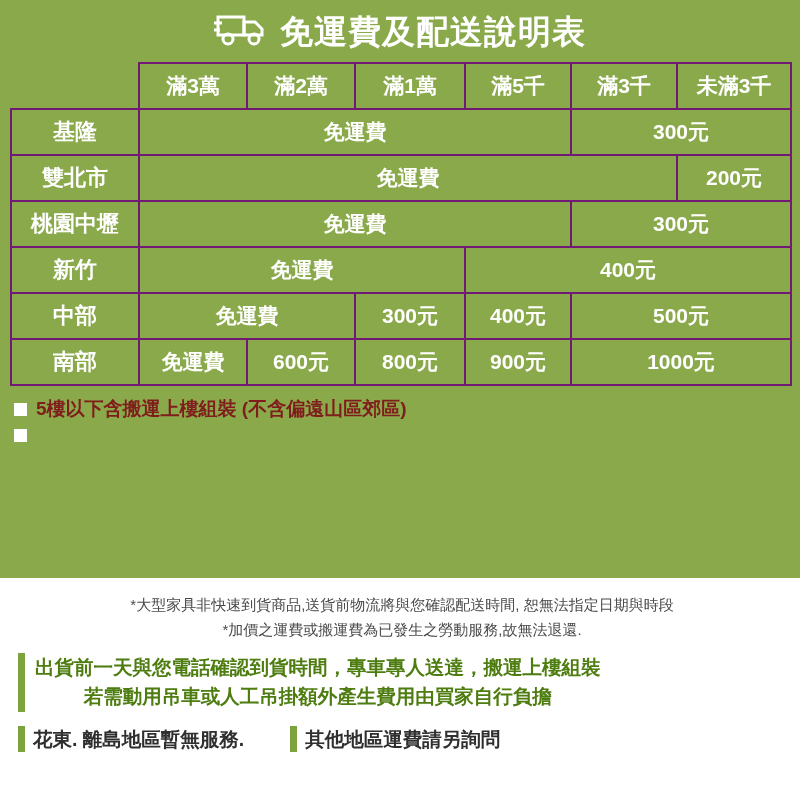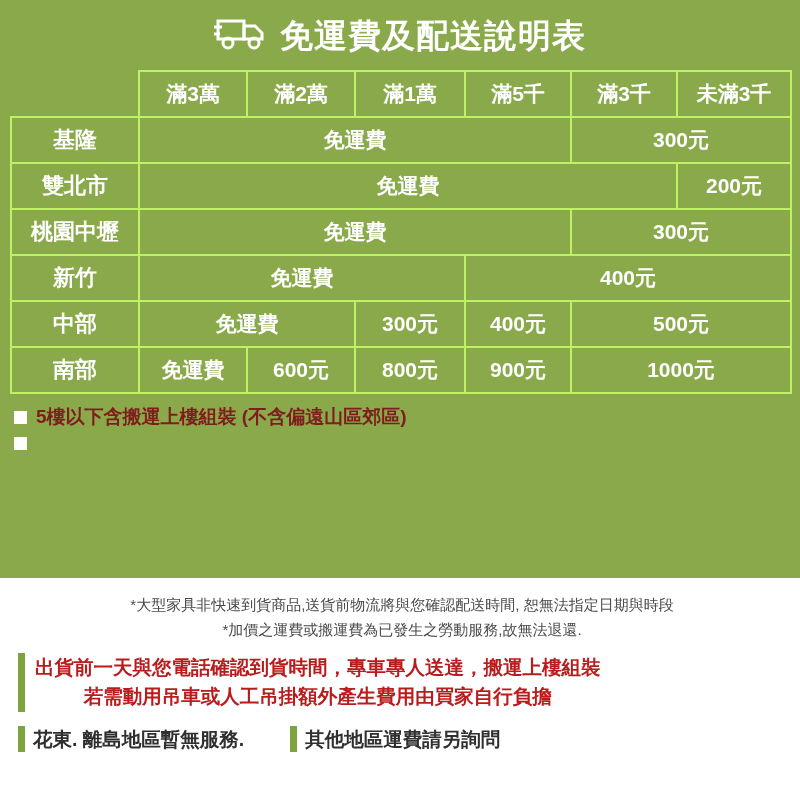--- a/index.html
+++ b/index.html
@@ -8,36 +8,36 @@
     background:#8aa94a;
     font-family:"Liberation Sans","DejaVu Sans",sans-serif;
     color:#ffffff;
     overflow:hidden;
   }
   .page{position:relative;width:800px;height:800px;box-sizing:border-box;}
 
   
   .title-bar{
     display:flex;align-items:center;justify-content:center;
-    height:70px;gap:10px;
+    height:62px;gap:10px;
   }
   .truck-icon{display:block;}
   .title-text{
     font-size:33px;font-weight:bold;color:#ffffff;letter-spacing:1px;
     line-height:1;
   }
 
   
   .table-wrap{padding:0 10px;}
   table.ship{
     width:780px;border-collapse:collapse;table-layout:fixed;
     background:transparent;
   }
   table.ship th, table.ship td{
-    border:2px solid #bef264;
+    border:2px solid #701a75;
     text-align:center;
     color:#ffffff;
     font-size:21px;
     font-weight:bold;
     height:46px;
     padding:0 2px;
     white-space:nowrap;
     box-sizing:border-box;
   }
   table.ship th.corner{border-left:none;border-top:none;background:transparent;}
@@ -70,21 +70,21 @@
     padding:14px 18px 10px 18px;
     text-align:center;
   }
   .small-note{
     color:#4a4a4a;font-size:15px;margin:2px 0 2px 4px;line-height:1.5;
   }
   .hl-block{
     display:flex;margin-top:12px;
   }
   .hl-bar{width:7px;background:#7da33e;flex:none;margin-right:10px;}
-  .hl-text{color:#b91c1c;font-size:19.5px;line-height:1.5;font-weight:bold;}
+  .hl-text{color:#4d7c0f;font-size:19.5px;line-height:1.5;font-weight:bold;}
   .bottom-row{
     display:flex;align-items:center;margin-top:14px;gap:8px;
   }
   .bar-green{width:7px;height:26px;background:#7da33e;flex:none;}
   .bottom-text{color:#2f2f2f;font-size:19.5px;font-weight:bold;}
   .spacer{width:30px;}
 </style>
 </head>
 <body>
 

